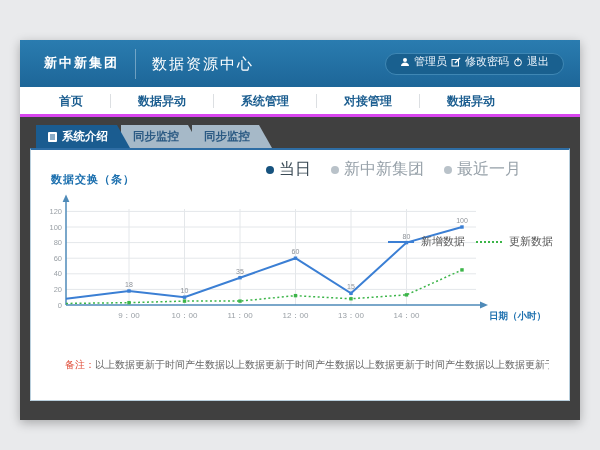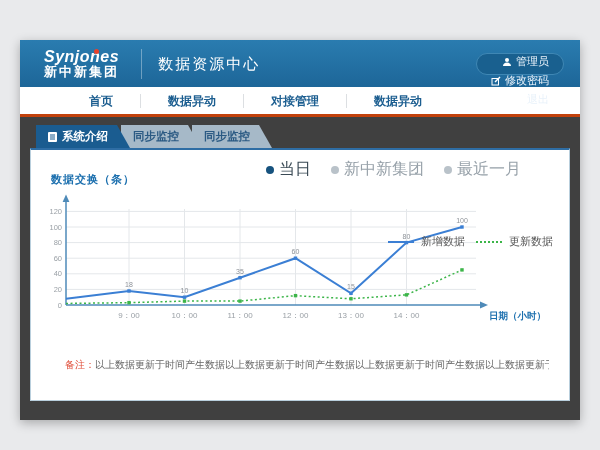--- a/index.html
+++ b/index.html
@@ -15,34 +15,34 @@
   
   .topbar{
     height:47px;background:linear-gradient(#2a7cb0,#1d6698);
     display:flex;align-items:center;position:relative;
   }
   .brand{margin-left:24px;text-align:center;line-height:1.1;position:relative}
   .brand-en{color:#fff;font-weight:bold;font-size:16px;letter-spacing:.5px;position:relative;font-style:italic}
   .red-dot{position:absolute;width:5px;height:5px;background:#e8412c;border-radius:50%;top:1px;left:50px}
   .brand-cn{color:#fff;font-weight:bold;font-size:13px;letter-spacing:2px}
   .app-title{
-    color:#fff;font-size:15px;margin-left:22px;padding-left:16px;letter-spacing:2px;
+    color:#fff;font-size:15px;margin-left:16px;padding-left:16px;letter-spacing:2px;
     border-left:1px solid rgba(255,255,255,.35);line-height:30px;
   }
   .user-pill{
     position:absolute;right:16px;top:13px;height:20px;
     background:#19608f;border:1px solid #3f87b4;border-radius:11px;
-    padding:0 14px;display:flex;gap:4px;align-items:flex-end;
-    color:#e9f2fa;font-size:11px;flex-direction:column;
+    padding:0 14px;display:flex;gap:4px;align-items:flex-start;
+    color:#e9f2fa;font-size:11px;
   }
   .user-item{display:flex;gap:4px;align-items:center;cursor:pointer}
   
   .nav{
-    height:27px;background:#fff;border-bottom:3px solid #c2410c;
-    display:flex;align-items:center;padding-left:42px;
+    height:27px;background:#fff;border-bottom:3px solid #d946ef;
+    display:flex;align-items:center;padding-left:12px;
   }
   .nav-item{
     font-size:12px;font-weight:bold;color:#1c5e90;padding:0 27px;
     line-height:14px;cursor:pointer;
   }
   .nav-item:not(:last-child){border-right:1px solid #dcdfe2}
   
   .content{position:relative;background:#404040;padding:8px 10px 0;height:295px}
   .tabs{display:flex;height:23px;margin-left:6px;position:relative;z-index:2}
   .tab{
@@ -78,24 +78,20 @@
   }
   .note-prefix{color:#e0503c}
 </style>
 </head>
 <body>
 
 <div class="window">
 
   <header class="topbar">
     <div class="brand">
-      <div class="brand-en">
-        <span>Synjones</span>
-        <i class="red-dot"></i>
-      </div>
       <div class="brand-cn">新中新集团</div>
     </div>
     <div class="app-title">数据资源中心</div>
 
     <div class="user-pill">
       <span class="user-item">
         <svg width="10" height="10" viewBox="0 0 10 10">
             <circle cx="5" cy="3" r="2" fill="#fff"></circle>
             <path d="M1 9c0-2.2 1.8-3.4 4-3.4S9 6.8 9 9z" fill="#fff"></path>
           </svg>
@@ -114,20 +110,21 @@
             <path d="M5 0.5 V4.5" stroke="#fff" stroke-width="1.3"></path>
           </svg>
         <span>退出</span>
       </span>
     </div>
   </header>
 
   <nav class="nav">
     <span class="nav-item">首页</span>
     <span class="nav-item">数据异动</span>
+    <span class="nav-item">系统管理</span>
     <span class="nav-item">对接管理</span>
     <span class="nav-item">数据异动</span>
   </nav>
 
   <div class="content">
 
     <div class="tabs">
       <div class="tab active">
         <svg width="9" height="10" viewBox="0 0 9 10">
             <rect x="0" y="0" width="9" height="10" rx="1" fill="#fff"></rect>

